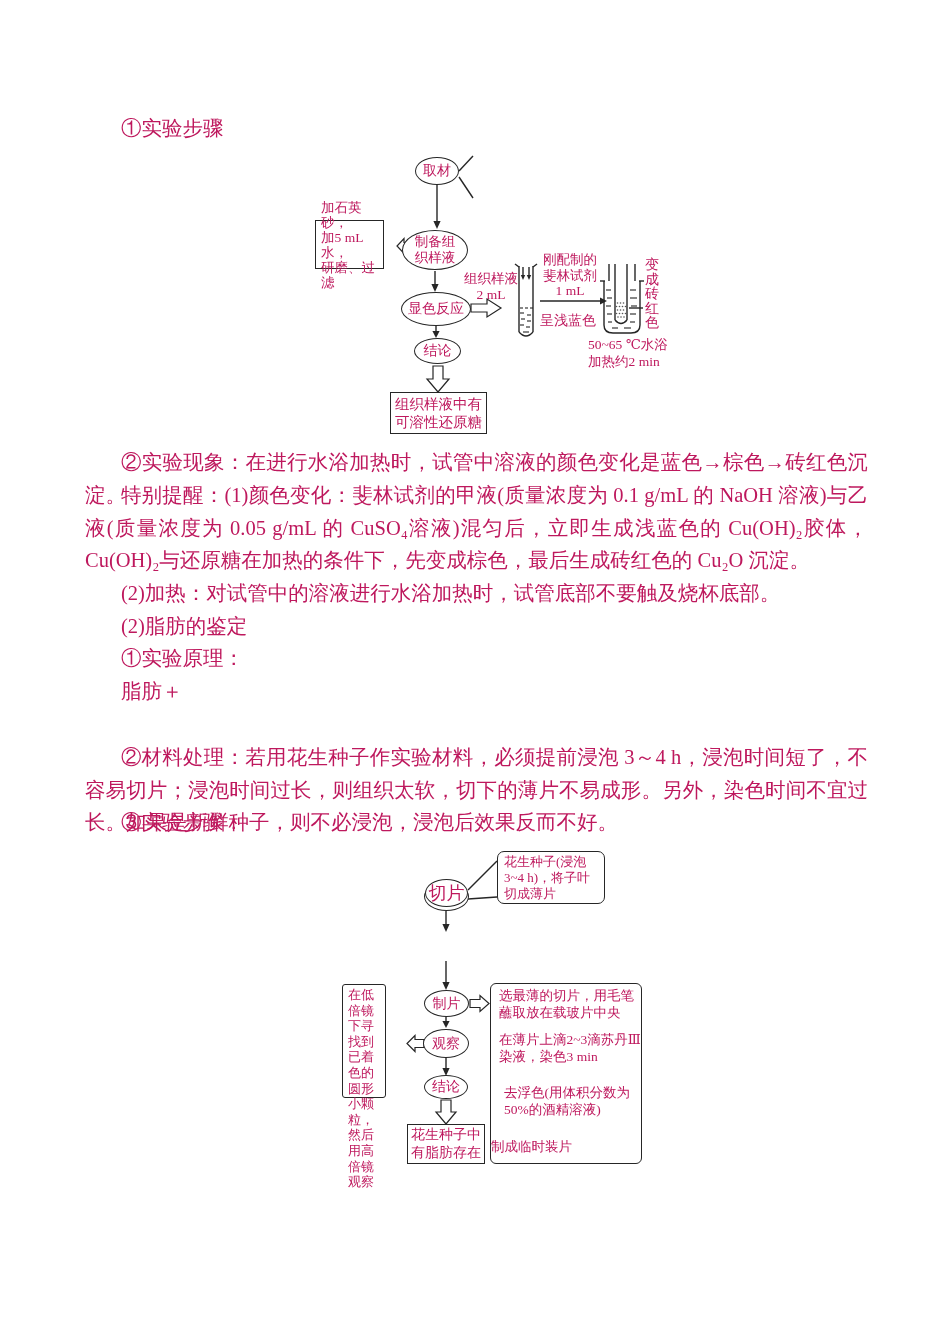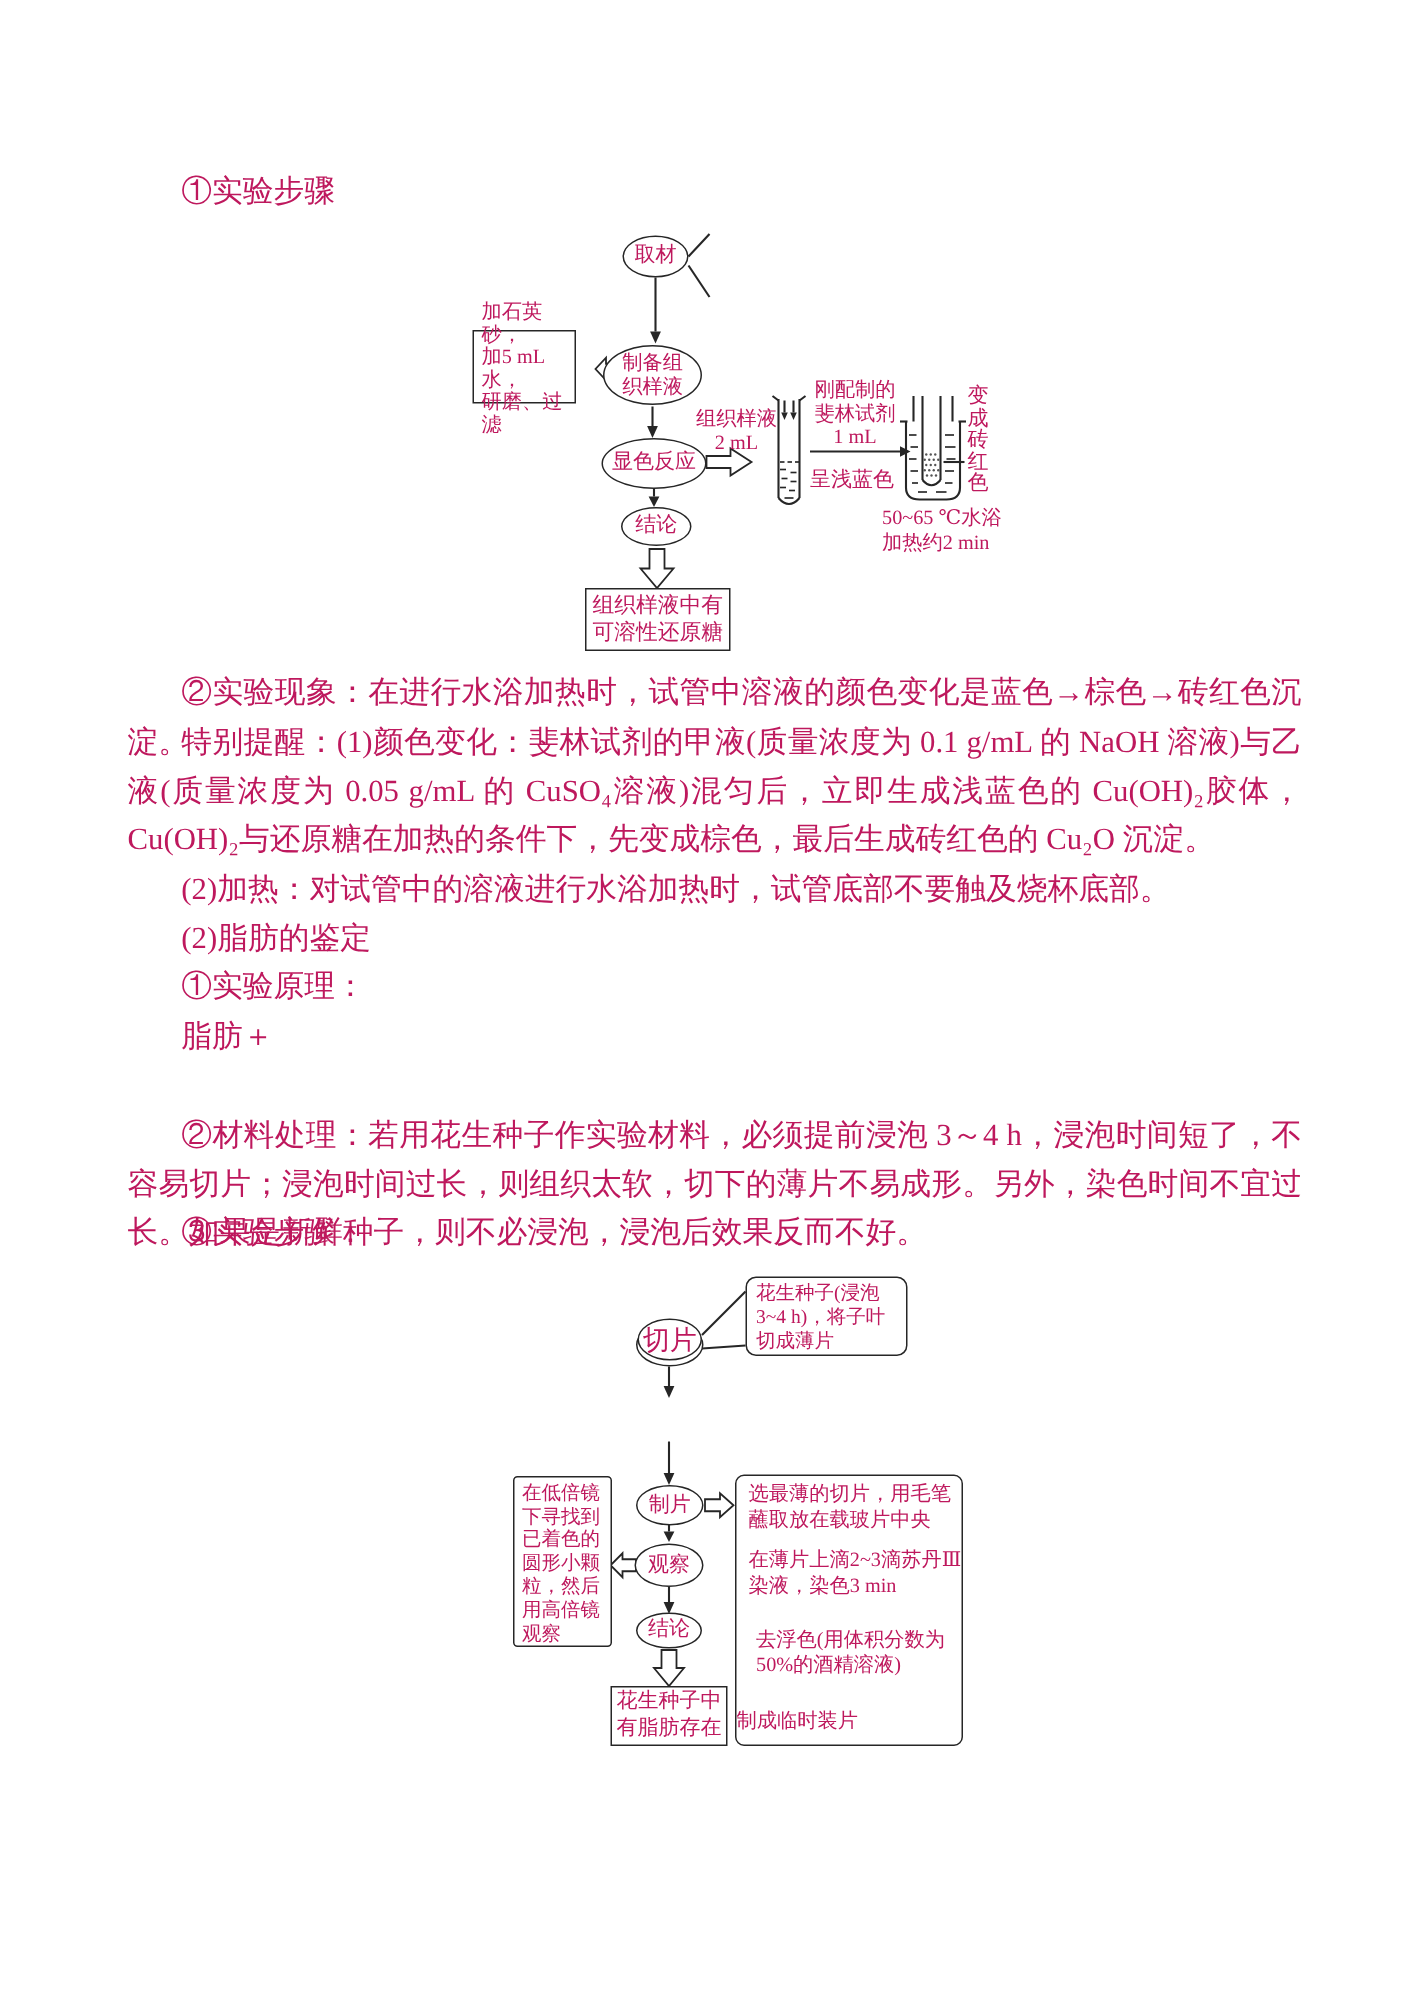--- a/index.html
+++ b/index.html
@@ -208,21 +208,21 @@
   <div class="node ellipse" style="left:424px;top:990px;width:45px;height:27px;font-size:14px;">制片</div>
   <div class="node rbox" style="left:490px;top:983px;width:152px;height:181px;border-radius:6px;padding-left:20px;">
     <div class="innerstep" style="left:8px;top:4px;width:140px;">选最薄的切片，用毛笔
 蘸取放在载玻片中央</div>
     <div class="innerstep" style="left:8px;top:48px;width:142px;">在薄片上滴2~3滴苏丹Ⅲ
 染液，染色3 min</div>
     <div class="innerstep" style="left:13px;top:101px;width:135px;">去浮色(用体积分数为
 50%的酒精溶液)</div>
     <div class="innerstep center" style="left:0;top:155px;width:152px;">制成临时装片</div>
   </div>
-  <div class="node leftalign" style="left:342px;top:984px;width:66px;height:114px;font-size:13px;line-height:15.6px;padding:2px 5px;border-radius:3px;align-items:flex-start;">在低倍镜
+  <div class="node leftalign" style="left:342px;top:984px;width:44px;height:114px;font-size:13px;line-height:15.6px;padding:2px 5px;border-radius:3px;align-items:flex-start;">在低倍镜
 下寻找到
 已着色的
 圆形小颗
 粒，然后
 用高倍镜
 观察</div>
   <div class="node ellipse" style="left:423px;top:1029px;width:46px;height:29px;font-size:14px;">观察</div>
   <div class="node ellipse" style="left:424px;top:1075px;width:44px;height:24px;font-size:14px;">结论</div>
   <div class="node" style="left:407px;top:1124px;width:78px;height:40px;font-size:14px;line-height:18px;">花生种子中
 有脂肪存在</div>

